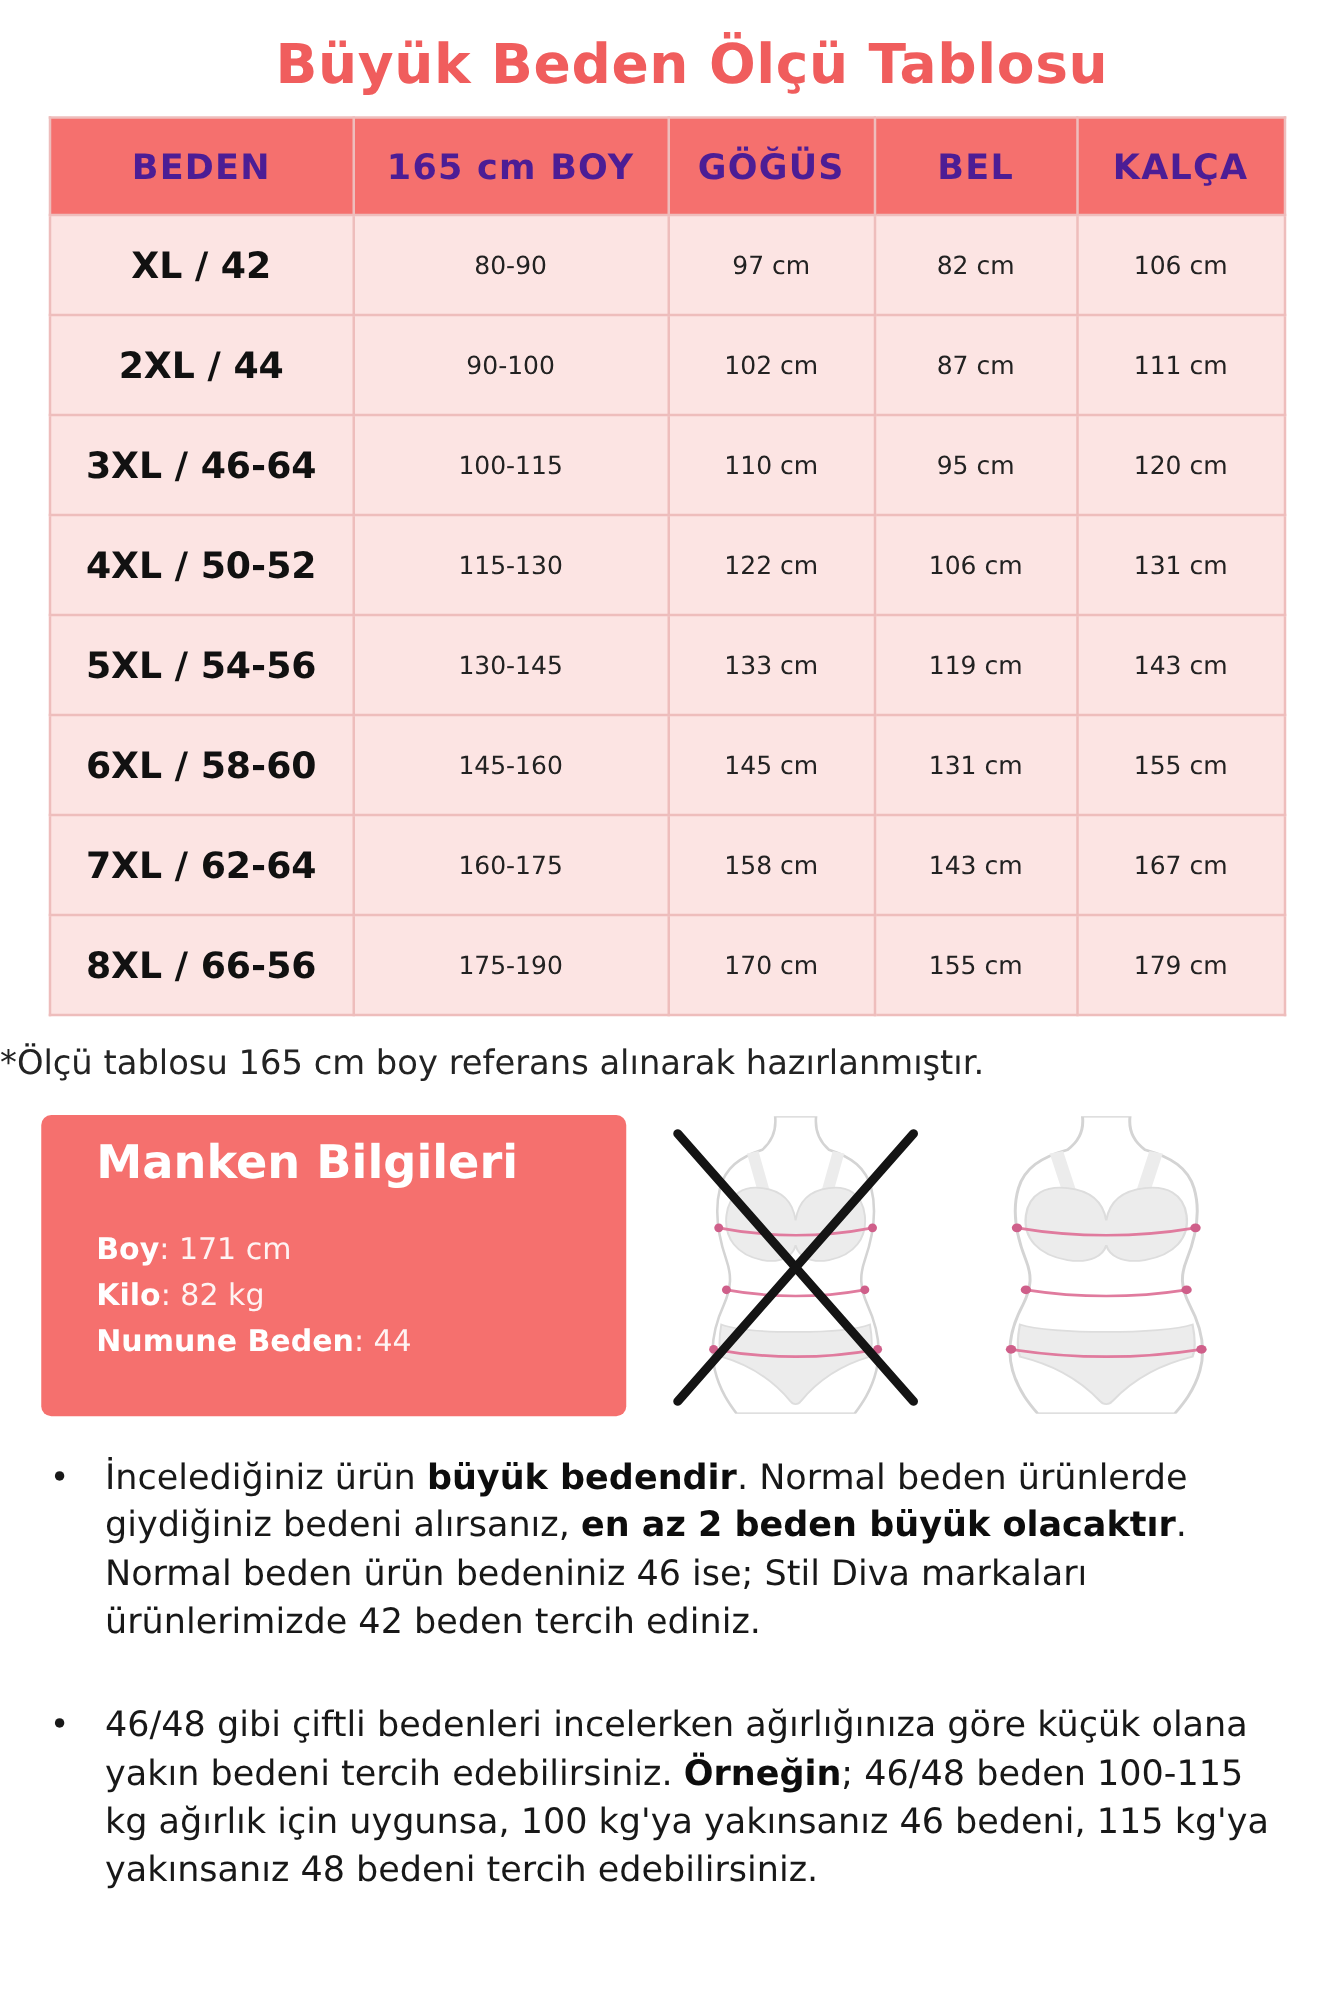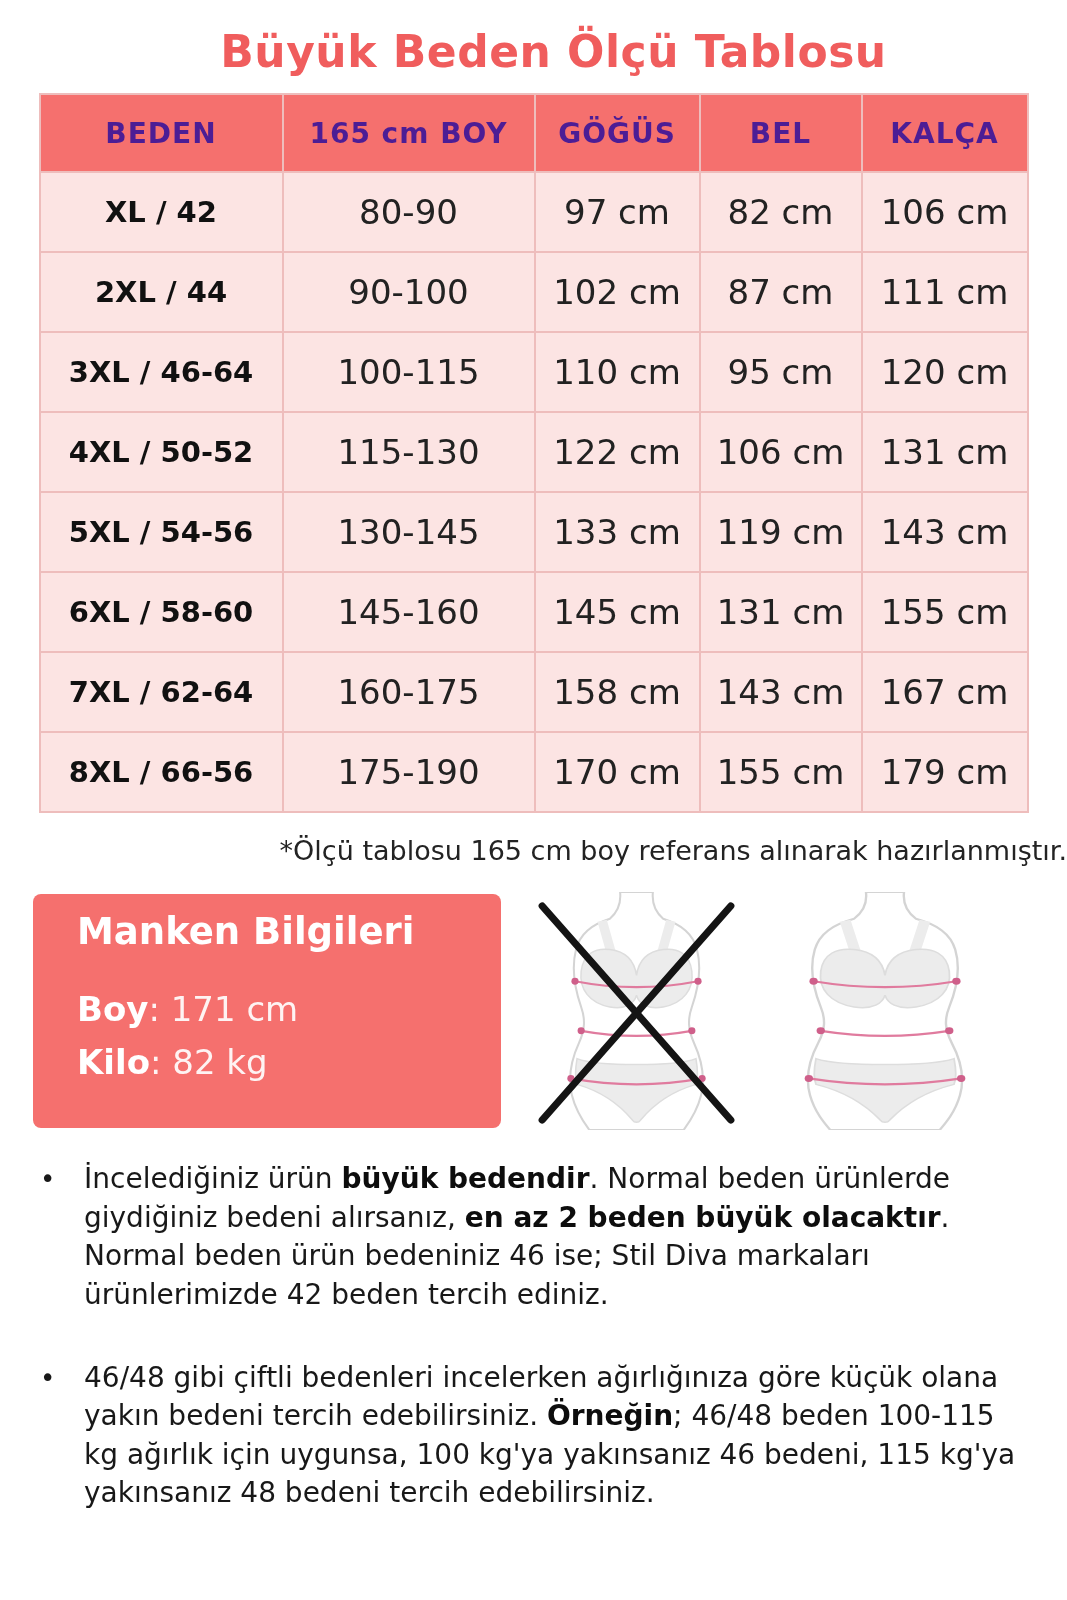--- a/index.html
+++ b/index.html
@@ -48,36 +48,36 @@
     background: var(--coral);
     color: #4c1d95;
     font-size: 28px;
     font-weight: 700;
     height: 78px;
     letter-spacing: 1px;
   }
   table.size-table td {
     background: var(--row-pink);
     text-align: center;
-    font-size: 34px;
+    font-size: 20px;
     color: #222222;
     height: 80px;
   }
   table.size-table td.size-cell {
     font-weight: 700;
     font-size: 29px;
     color: #111111;
   }
   table.size-table th, table.size-table td {
     border: 2px solid var(--border-pink);
     padding: 0 4px;
   }
   .footnote {
     margin-top: 22px;
-    text-align: right;
+    text-align: left;
     font-size: 27px;
     color: #232323;
   }
   .model-row {
     display: flex;
     align-items: center;
     margin: 26px 30px 0 33px;
   }
   .model-box {
     flex: 0 0 468px;
@@ -85,21 +85,21 @@
     border-radius: 8px;
     color: #ffffff;
     padding: 16px 44px 40px;
   }
   .model-box .box-title {
     font-size: 37px;
     font-weight: 800;
     margin: 0 0 30px;
   }
   .model-field {
-    font-size: 34px;
+    font-size: 24px;
     line-height: 1.55;
     font-weight: 800;
   }
   .model-field .field-value {
     font-weight: 400;
     opacity: 0.92;
   }
   .figures {
     flex: 1;
     display: flex;
@@ -210,20 +210,21 @@
     </tbody>
   </table>
 
   <div class="footnote">*Ölçü tablosu 165 cm boy referans alınarak hazırlanmıştır.</div>
 
   <div class="model-row">
     <div class="model-box">
       <div class="box-title">Manken Bilgileri</div>
       <div class="model-field"><span>Boy</span><span class="field-value">: 171 cm</span></div>
       <div class="model-field"><span>Kilo</span><span class="field-value">: 82 kg</span></div>
+      <div class="model-field"><span>Numune Beden</span><span class="field-value">: 44</span></div>
     </div>
 
     <div class="figures">
 
       <div class="figure-wrap">
         <svg width="205" height="238" viewBox="0 0 200 240" preserveAspectRatio="none">
           <path d="M84,0 C85,10 82,20 74,27 C56,33 45,42 41,58 C36,78 40,98 46,116 C50,128 50,138 44,152 C36,170 33,188 37,205 C41,222 49,233 54,240 L146,240 C151,233 159,222 163,205 C167,188 164,170 156,152 C150,138 150,128 154,116 C160,98 164,78 159,58 C155,42 144,33 126,27 C118,20 115,10 116,0 Z" fill="var(--silhouette-fill)" stroke="var(--silhouette-stroke)" stroke-width="2" stroke-linejoin="round"></path>
           <path d="M62,30 L71,63 L80,61 L71,28 Z" fill="var(--garment-fill)"></path>
           <path d="M138,30 L129,63 L120,61 L129,28 Z" fill="var(--garment-fill)"></path>
           <path d="M46,80 C48,62 60,56 74,58 C90,60 98,70 100,84 C102,70 110,60 126,58 C140,56 152,62 154,80 C156,98 146,112 126,116 C110,119 102,112 100,104 C98,112 90,119 74,116 C54,112 44,98 46,80 Z" fill="var(--garment-fill)" stroke="#dddddd" stroke-width="1.5"></path>

